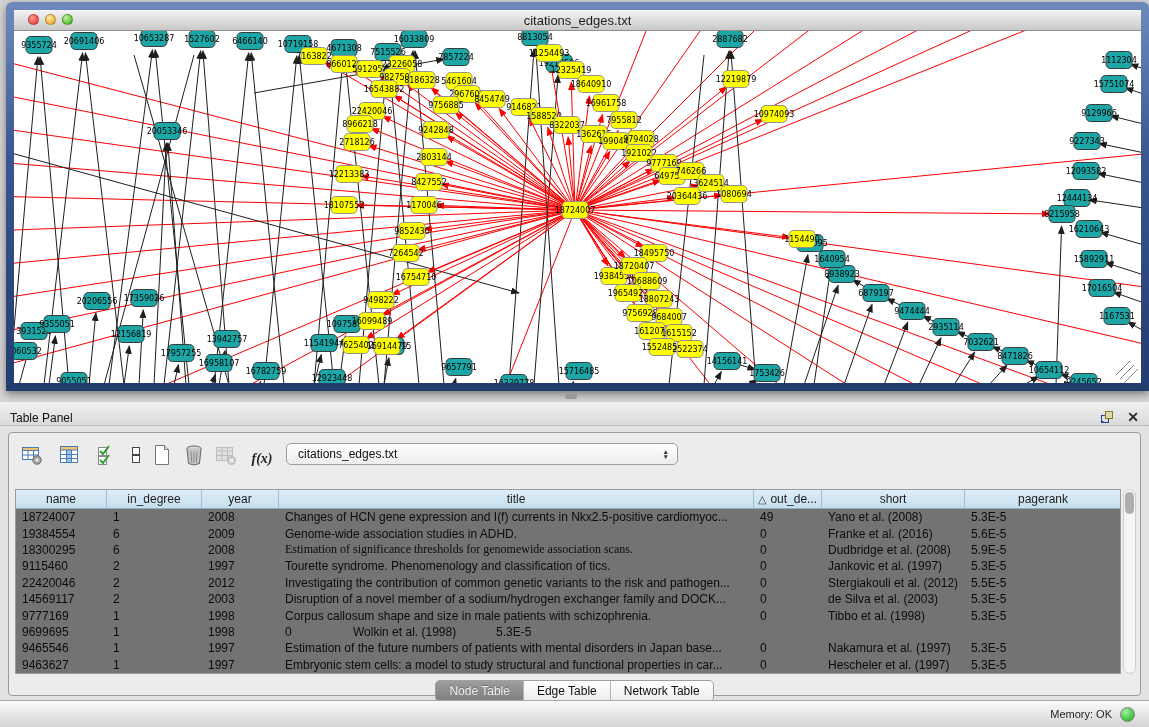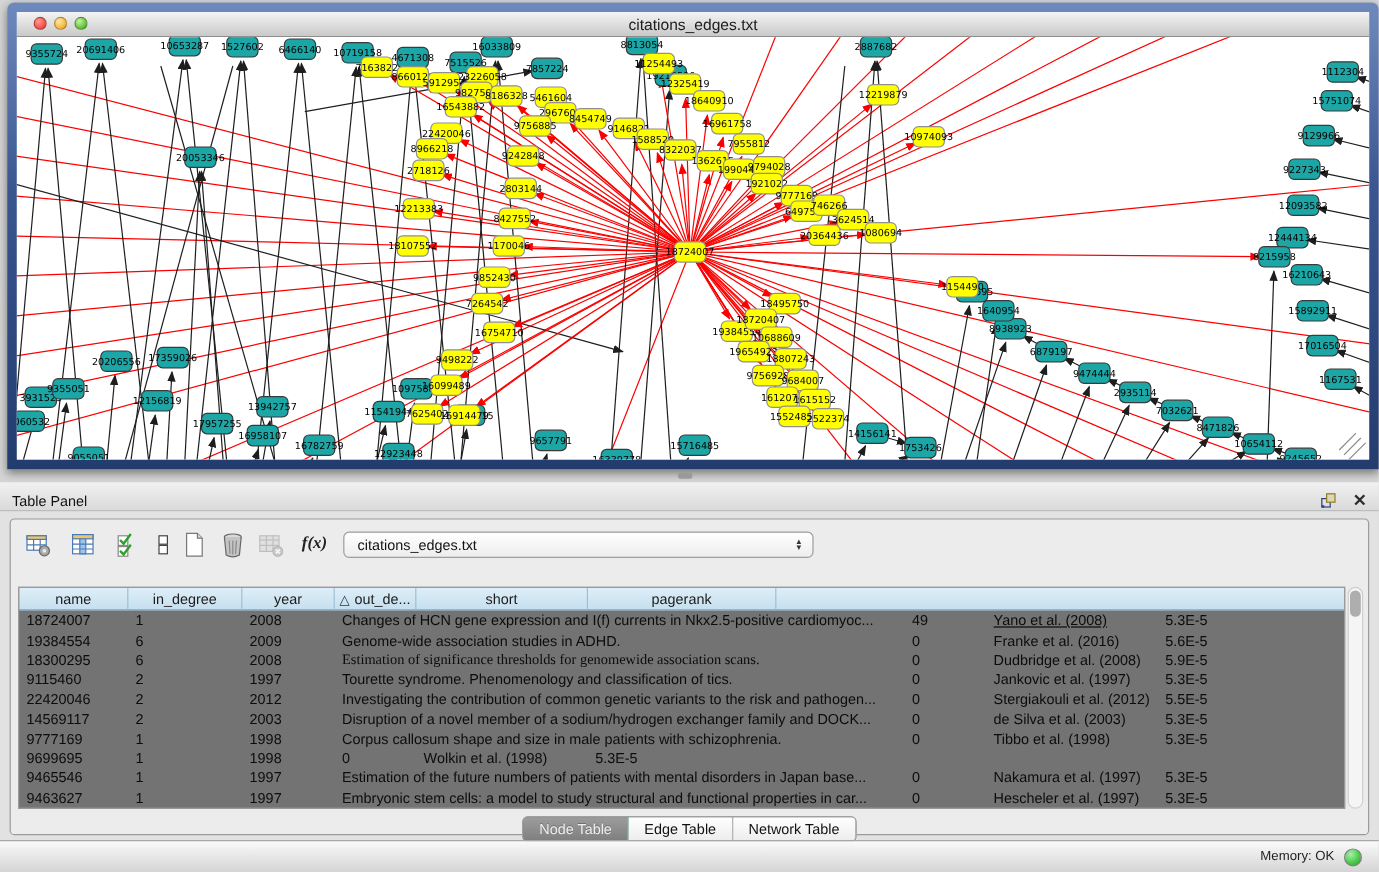--- a/index.html
+++ b/index.html
@@ -30,21 +30,21 @@
   .tp-header{height:24px;background:linear-gradient(#f1f1f1,#dadada);border-bottom:1px solid #bdbdbd;
     display:flex;align-items:flex-end;padding:0 10px;box-sizing:border-box}
   .tp-title{font-size:12px;color:#111}
   .tp-actions{margin-left:auto;display:flex;align-items:center;gap:12px}
   .tp-float{width:16px;height:16px;display:inline-block}
   .tp-close{font-size:14px;font-weight:bold;color:#2b2b2b;line-height:14px}
   .tp-body{position:absolute;left:8px;top:30px;width:1133px;height:264px;background:#ececec;
     border:1px solid #9b9b9b;border-radius:4px;box-sizing:border-box}
 
   .toolbar{position:absolute;left:0;top:6px;height:32px;width:100%}
-  .tb-btn{position:absolute;top:2px;width:26px;height:26px;display:flex;align-items:center;justify-content:center}
+  .tb-btn{position:absolute;top:2px;width:26px;height:26px;display:flex;align-items:flex-end;justify-content:center}
   .fx{font-size:14px;color:#222;font-family:"Liberation Serif",serif;font-style:italic;font-weight:bold}
   .combo{position:absolute;left:277px;top:4px;width:392px;height:22px;box-sizing:border-box;
     background:linear-gradient(#ffffff,#ededed);border:1px solid #9f9f9f;border-radius:5px;
     display:flex;align-items:center;padding:0 8px 0 11px;font-size:12px;color:#111}
   .combo-arrows{margin-left:auto;display:flex;flex-direction:column;align-items:center;font-size:6.5px;line-height:5.5px;color:#333}
 
   .tablewrap{position:absolute;left:6px;top:56px;width:1106px;height:185px;background:#737373;
     border:1px solid #9b9b9b;box-sizing:border-box;overflow:hidden}
   .thead{display:flex;height:18px;background:linear-gradient(#ddeef8,#c6dfee);border-bottom:1px solid #8fb0c4}
   .th{display:flex;align-items:center;justify-content:center;font-size:12px;color:#1c1c1c;
@@ -832,39 +832,42 @@
         <div class="thead" id="thead">
             <div class="th" style="width: 91px;">
               <span>name</span>
             </div>
             <div class="th" style="width: 95px;">
               <span>in_degree</span>
             </div>
             <div class="th" style="width: 77px;">
               <span>year</span>
             </div>
+            <div class="th" style="width: 475px;">
+              <span>title</span>
+            </div>
             <div class="th" style="width: 68px;">
               <span class="sortind">△</span>
               <span>out_de...</span>
             </div>
             <div class="th" style="width: 143px;">
               <span>short</span>
             </div>
             <div class="th" style="width: 157px;">
               <span>pagerank</span>
             </div>
           </div>
         <div id="tbody">
             <div class="tr">
               <div class="td" style="width: 91px;">18724007</div>
               <div class="td" style="width: 95px;">1</div>
               <div class="td" style="width: 77px;">2008</div>
               <div class="td" style="width: 475px;">Changes of HCN gene expression and I(f) currents in Nkx2.5-positive cardiomyoc...</div>
               <div class="td" style="width: 68px;">49</div>
-              <div class="td" style="width: 143px; text-decoration: underline;">Yano et al. (2008)</div>
+              <div class="td" style="width: 143px;">Yano et al. (2008)</div>
               <div class="td" style="width: 157px;">5.3E-5</div>
             </div>
             <div class="tr">
               <div class="td" style="width: 91px;">19384554</div>
               <div class="td" style="width: 95px;">6</div>
               <div class="td" style="width: 77px;">2009</div>
               <div class="td" style="width: 475px;">Genome-wide association studies in ADHD.</div>
               <div class="td" style="width: 68px;">0</div>
               <div class="td" style="width: 143px;">Franke et al. (2016)</div>
               <div class="td" style="width: 157px;">5.6E-5</div>

